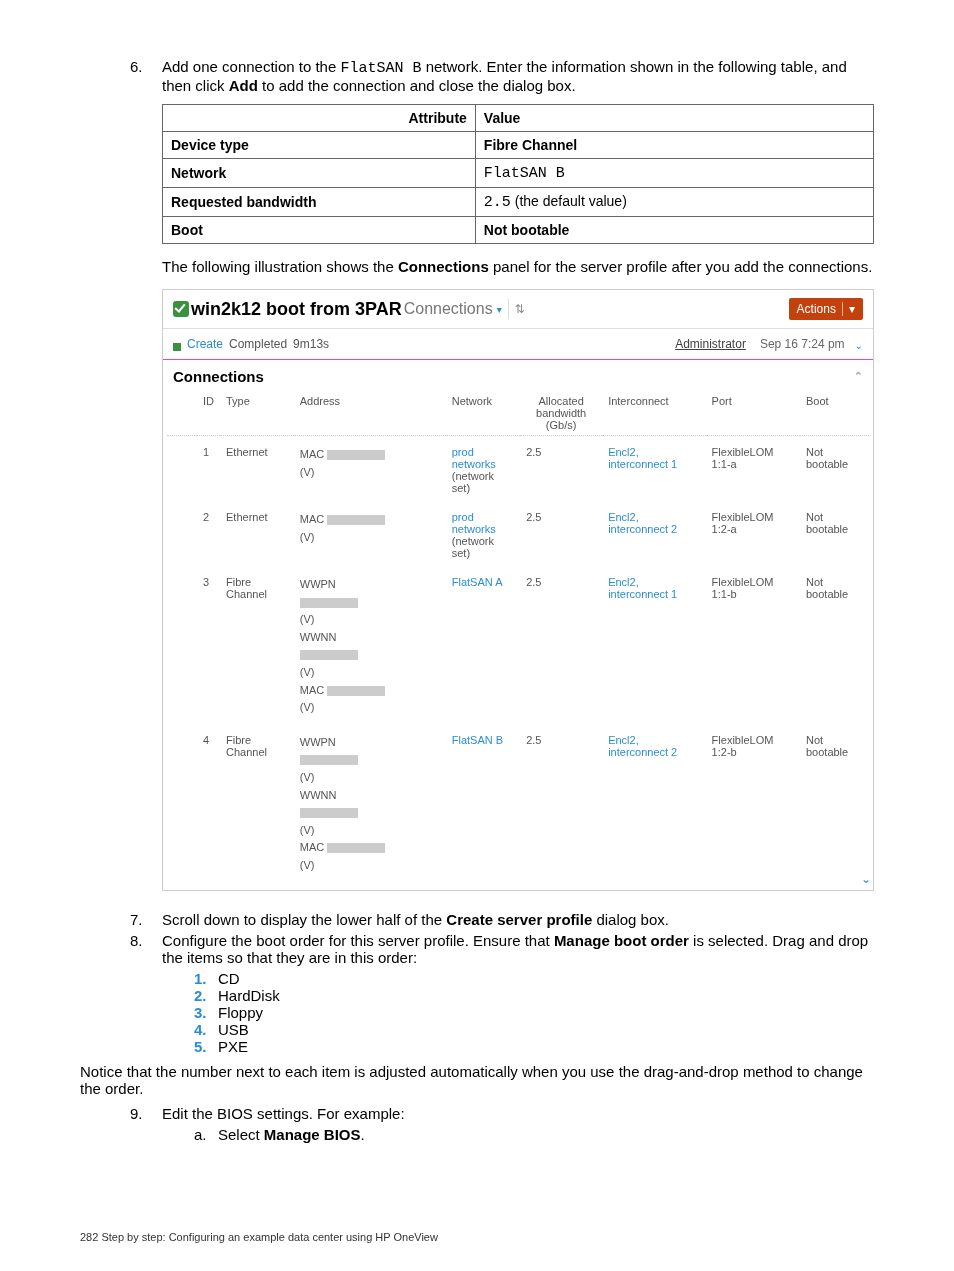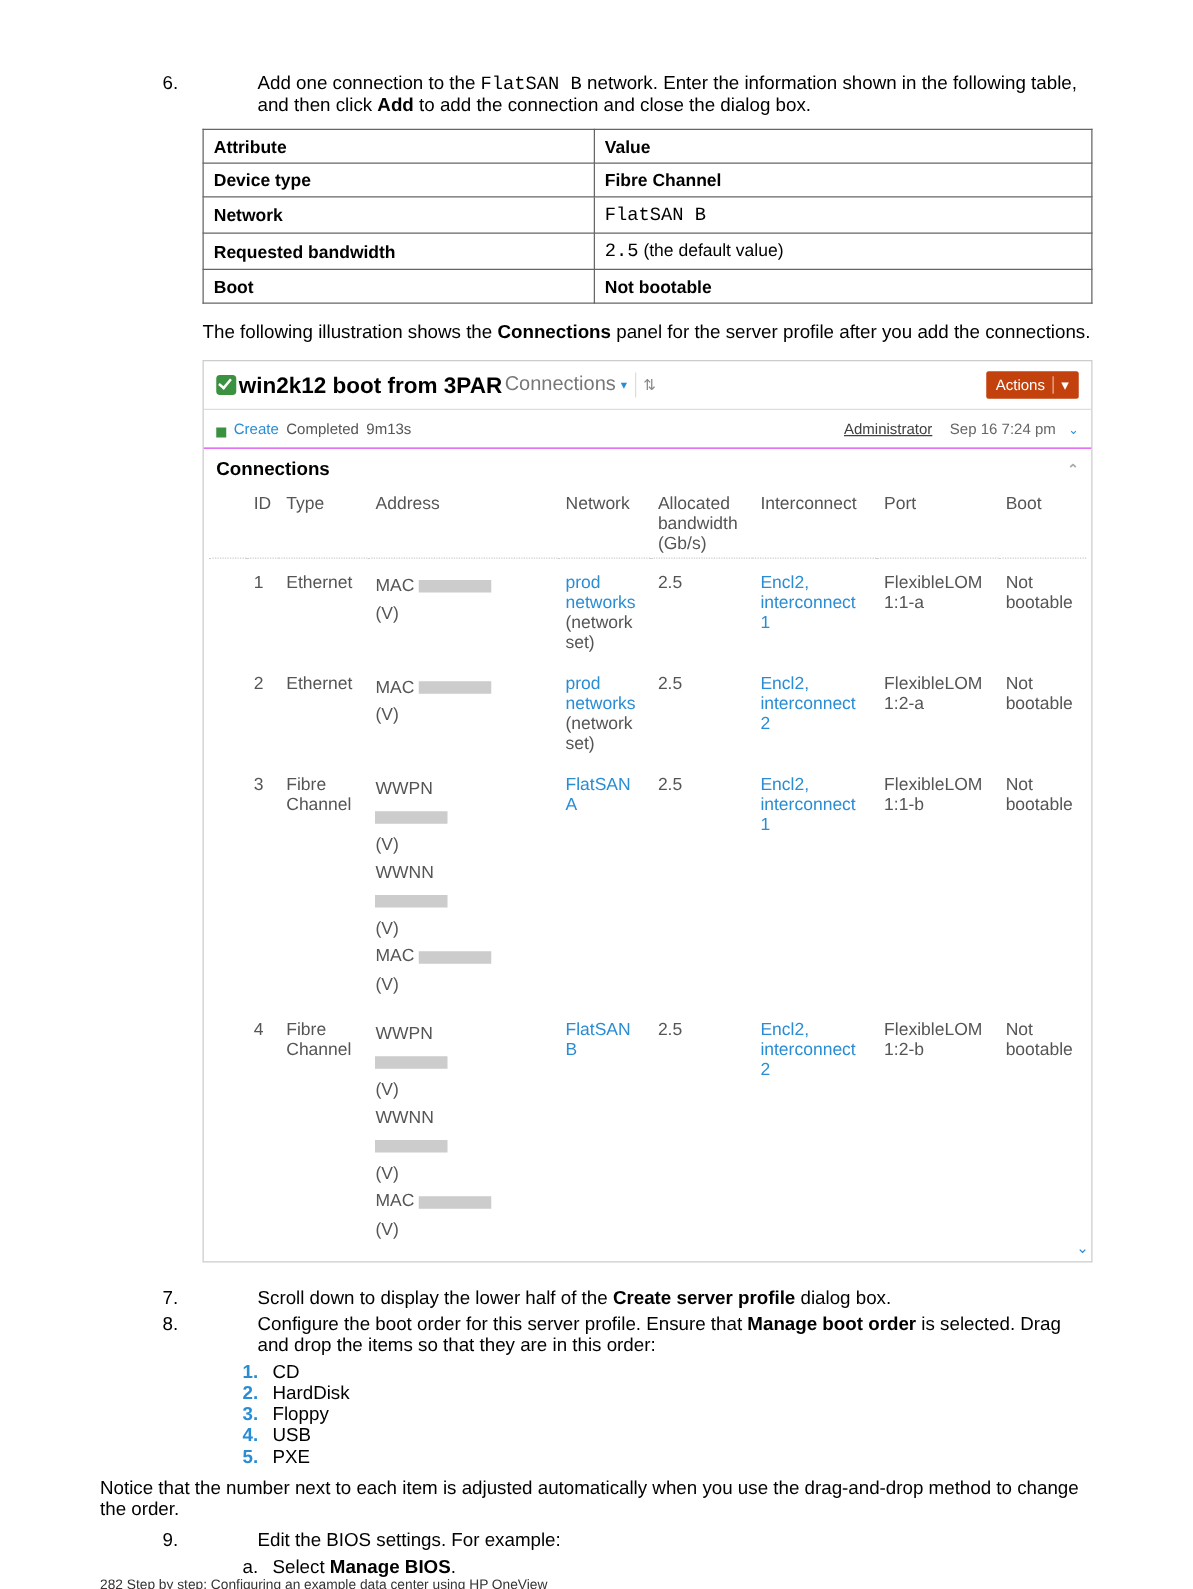--- a/index.html
+++ b/index.html
@@ -12,21 +12,21 @@
   }
   .page {
     width: 954px;
     min-height: 1271px;
     box-sizing: border-box;
     padding: 54px 80px 40px 80px;
     position: relative;
   }
   .ol-item { display: flex; margin: 4px 0; }
   .ol-num { width: 32px; flex-shrink: 0; }
-  .ol-body { flex: 1; margin-left: 44px; }
+  .ol-body { flex: 1; }
   .indent { margin-left: 82px; }
   .boot-indent { margin-left: 114px; }
   .sub-indent { margin-left: 114px; }
   code.mono { font-family: "Courier New", monospace; font-size: 15px; }
   b { font-weight: bold; }
   .attr-table {
     border-collapse: collapse;
     width: 100%;
     margin: 10px 0 14px 0;
   }
@@ -105,21 +105,21 @@
     color: #000;
     padding: 8px 10px 6px 10px;
     font-size: 15px;
     display: flex;
     align-items: center;
   }
   .conn-head .collapse { margin-left: auto; color: #aaa; font-size: 11px; }
   .conn-table {
     width: 100%;
     border-collapse: collapse;
-    font-size: 14px;
+    font-size: 11px;
     color: #555;
   }
   .conn-table th {
     text-align: left;
     font-weight: normal;
     padding: 4px 6px;
     vertical-align: top;
     border-bottom: 1px dotted #ccc;
     color: #555;
   }
@@ -167,21 +167,21 @@
     <div class="ol-num">6.</div>
     <div class="ol-body">
       <span>Add one connection to the </span><code class="mono">FlatSAN B</code><span> network. Enter the information shown in the following table, and then click </span><b>Add</b><span> to add the connection and close the dialog box.</span>
     </div>
   </div>
 
   <div class="indent">
     <table class="attr-table">
       <tbody>
           <tr>
-        <th style="width:44%;">Attribute</th>
+        <th style="width:44%;text-align:right;">Attribute</th>
         <th>Value</th>
       </tr>
       <tr>
             <td class="bold">Device type</td>
             <td class="bold">Fibre Channel</td>
           </tr>
       <tr>
             <td class="bold">Network</td>
             <td><code class="mono">FlatSAN B</code></td>
           </tr>
@@ -232,21 +232,21 @@
       </div>
       <div class="conn-wrap">
         <table class="conn-table">
           <tbody>
               <tr>
             <th class="first-col"></th>
             <th>ID</th>
             <th>Type</th>
             <th style="width:140px;">Address</th>
             <th>Network</th>
-            <th style="width:70px;">Allocated bandwidth (Gb/s)</th>
+            <th style="width:70px;text-align:center;">Allocated bandwidth (Gb/s)</th>
             <th>Interconnect</th>
             <th>Port</th>
             <th>Boot</th>
           </tr>
 
           <tr class="row">
             <td><span class="sq green"></span></td>
             <td>1</td>
             <td>Ethernet</td>
             <td class="addr-line"><span>MAC</span> <span class="gray-box"></span><br><span>(V)</span></td>

